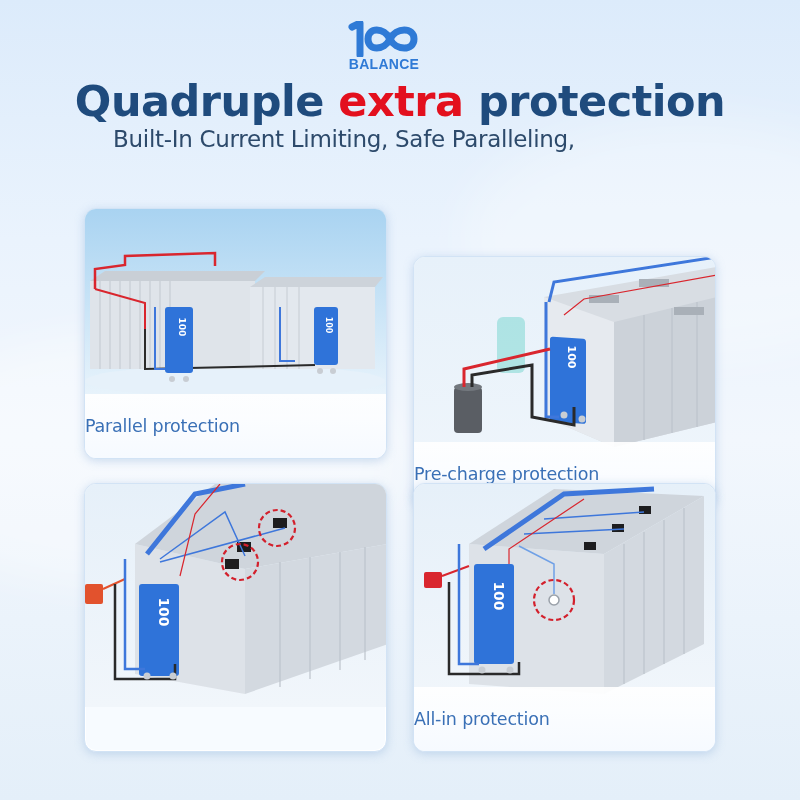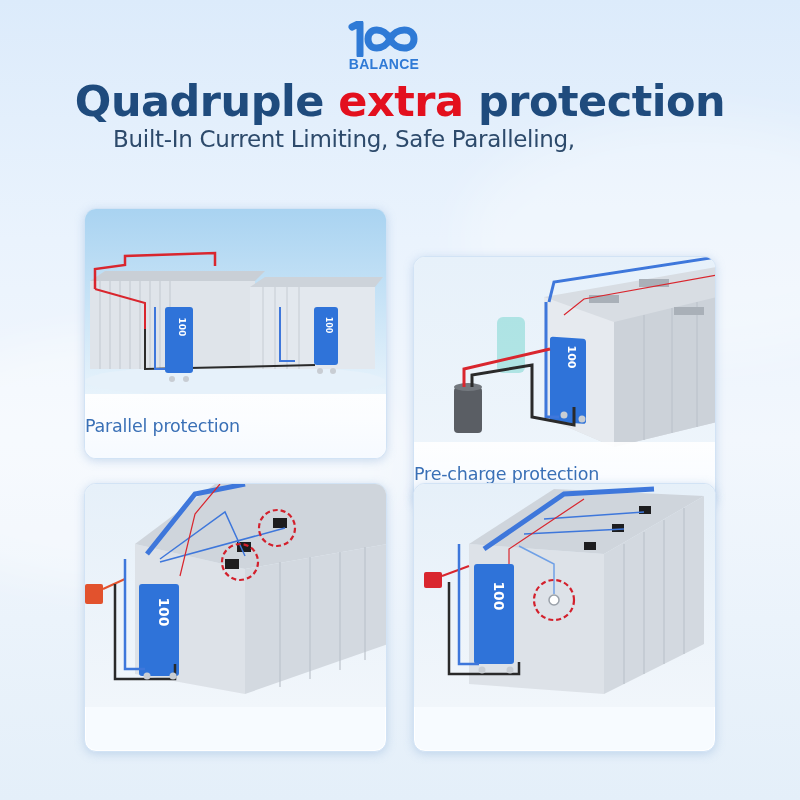--- a/index.html
+++ b/index.html
@@ -245,13 +245,16 @@
       <text x="80" y="112" font-family="DejaVu Sans, sans-serif" font-size="14" font-weight="700" fill="#ffffff" text-anchor="middle" transform="rotate(90 80 112)">100</text>
 
       <rect x="10" y="88" width="18" height="16" rx="2" fill="#d9262e"></rect>
       <polyline points="28,92 55,82" fill="none" stroke="#d9262e" stroke-width="2"></polyline>
       <polyline points="35,98 35,190 105,190 105,178" fill="none" stroke="#2a2a2a" stroke-width="2.5"></polyline>
       <polyline points="45,60 45,180 65,180" fill="none" stroke="#3e77db" stroke-width="2.5"></polyline>
       <circle cx="68" cy="186" r="3.5" fill="#c8cdd3"></circle>
         <circle cx="96" cy="186" r="3.5" fill="#c8cdd3"></circle>
     </svg>
   </div>
+  <div class="label-strip">
+    <span class="label">All-in protection</span>
+  </div>
 </div>
 
 </body></html>

